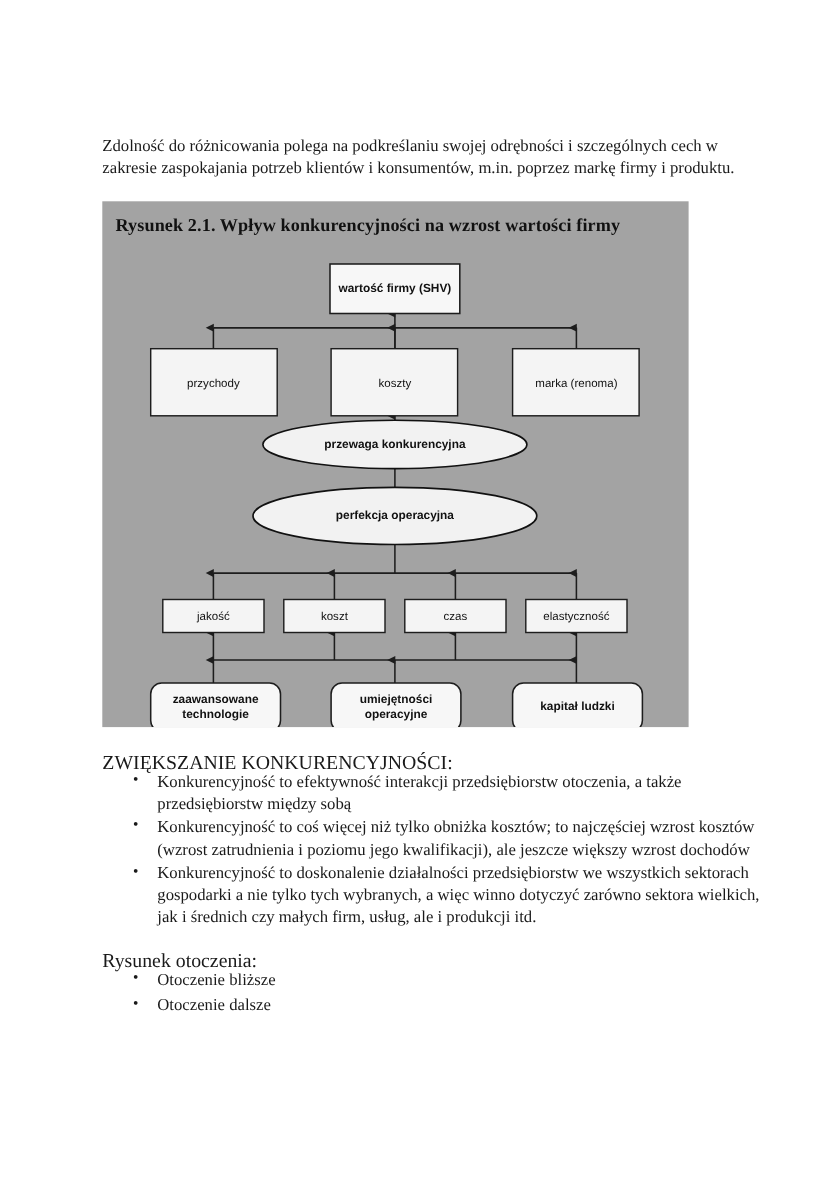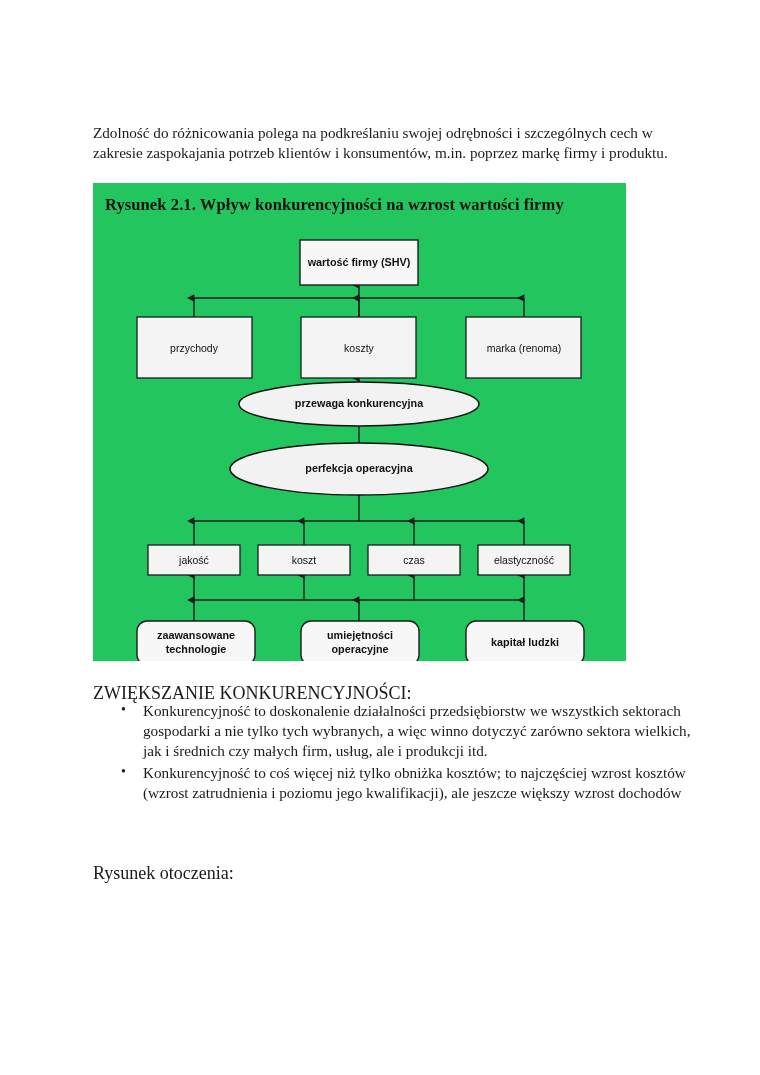--- a/index.html
+++ b/index.html
@@ -31,21 +31,21 @@
     line-height: 1.33;
     text-align: left;
   }
   
   .figure-panel {
     position: absolute;
     left: 89px;
     top: 183px;
     width: 533px;
     height: 478px;
-    background: #22c55e;
+    background: #a3a3a3;
   }
   .figure-caption {
     position: absolute;
     left: 12px;
     top: 12px;
     font-family: "Liberation Serif", serif;
     font-weight: bold;
     font-size: 16.5px;
     letter-spacing: 0.1px;
     color: #111111;
@@ -234,20 +234,25 @@
         <rect class="box-shape" x="373" y="438" width="118" height="44" rx="10" ry="10"></rect>
         <text class="node-label lbl-bold" x="432" y="460">kapitał ludzki</text>
       </g>
 
     </svg>
   </div>
 
   <div class="section-heading" id="heading-konkurencyjnosc">ZWIĘKSZANIE KONKURENCYJNOŚCI:</div>
 
   <ul class="bullets" id="list-konkurencyjnosc">
+    <li>Konkurencyjność to efektywność interakcji przedsiębiorstw otoczenia, a także przedsiębiorstw między sobą</li>
+    <li>Konkurencyjność to coś więcej niż tylko obniżka kosztów; to najczęściej wzrost kosztów (wzrost zatrudnienia i poziomu jego kwalifikacji), ale jeszcze większy wzrost dochodów</li>
     <li>Konkurencyjność to doskonalenie działalności przedsiębiorstw we wszystkich sektorach gospodarki a nie tylko tych wybranych, a więc winno dotyczyć zarówno sektora wielkich, jak i średnich czy małych firm, usług, ale i produkcji itd.</li>
-    <li>Konkurencyjność to coś więcej niż tylko obniżka kosztów; to najczęściej wzrost kosztów (wzrost zatrudnienia i poziomu jego kwalifikacji), ale jeszcze większy wzrost dochodów</li>
   </ul>
 
   <div class="section-heading" id="heading-rodzaje">Rysunek otoczenia:</div>
 
+  <ul class="bullets" id="list-rodzaje">
+    <li>Otoczenie bliższe</li>
+    <li>Otoczenie dalsze</li>
+  </ul>
 
 </div>
 
 </body></html>

